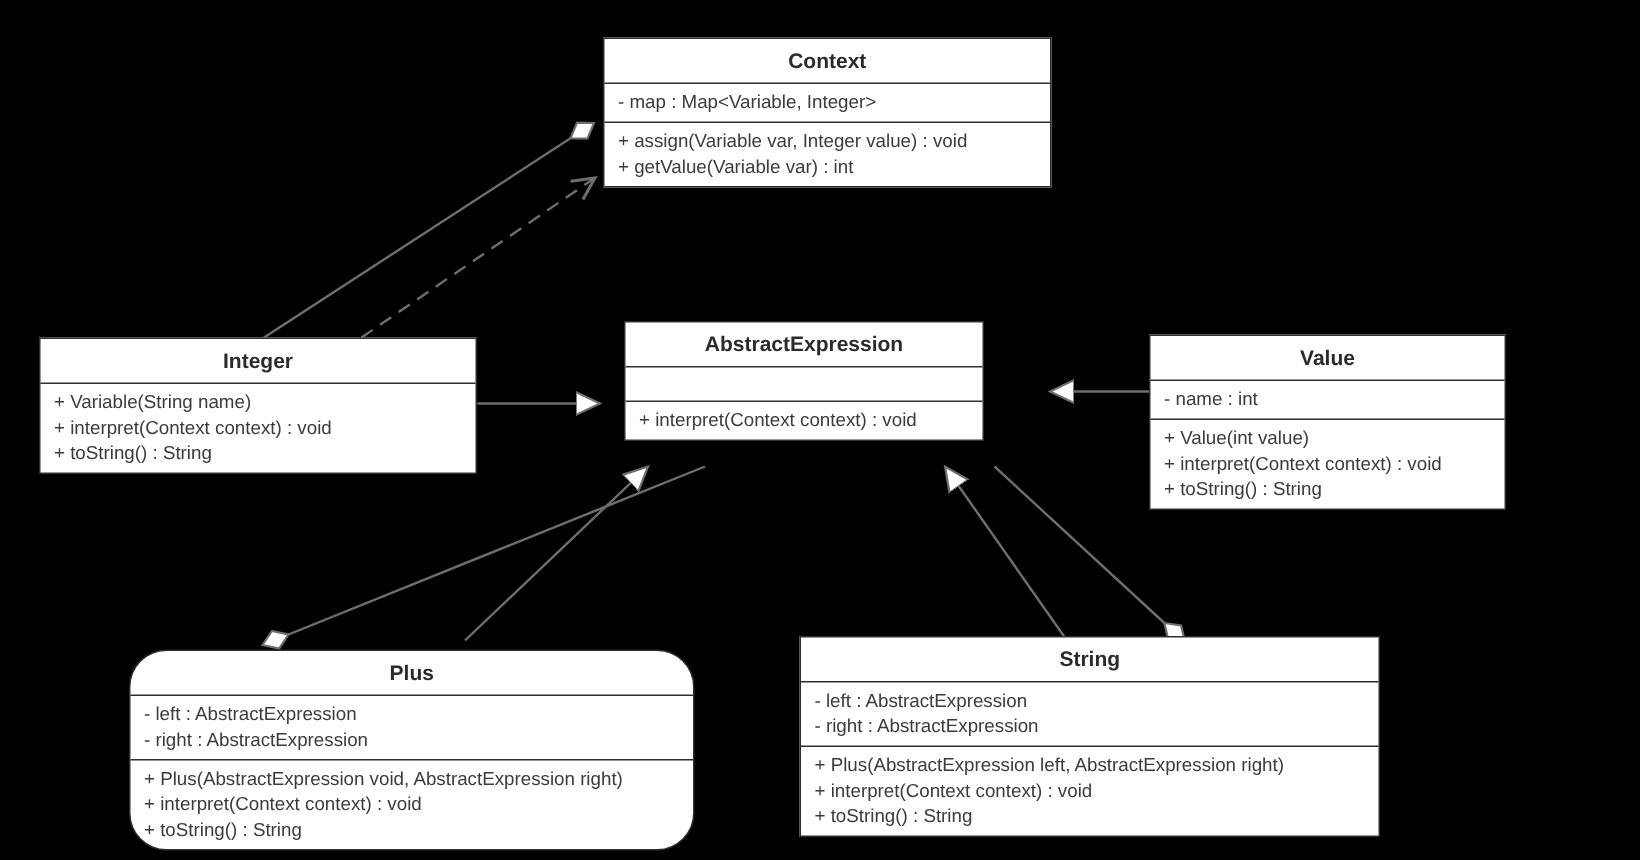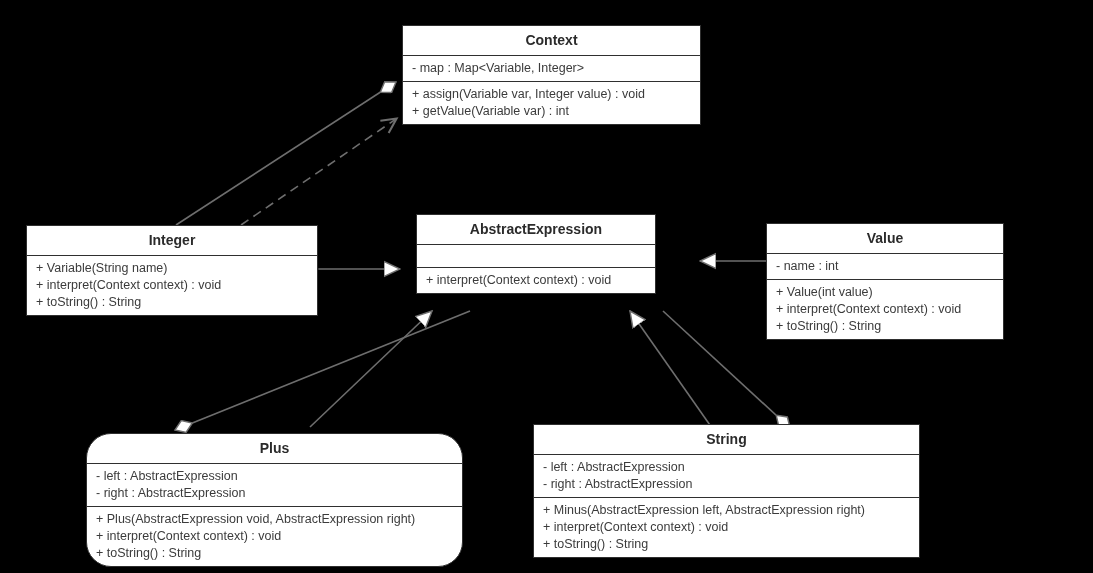--- a/index.html
+++ b/index.html
@@ -144,19 +144,19 @@
     </div>
   </div>
 
   <div class="uml-class" style="left:533px; top:424px; width:387px;">
     <div class="uml-name">String</div>
     <div class="uml-compartment uml-sep">
       <div class="uml-member">- left : AbstractExpression</div>
       <div class="uml-member">- right : AbstractExpression</div>
     </div>
     <div class="uml-compartment uml-sep">
-      <div class="uml-member">+ Minus(AbstractExpression left, AbstractExpression right)</div>
+      <div class="uml-member">+ Plus(AbstractExpression left, AbstractExpression right)</div>
       <div class="uml-member">+ interpret(Context context) : void</div>
       <div class="uml-member">+ toString() : String</div>
     </div>
   </div>
 
 </div>
 
 </body></html>

